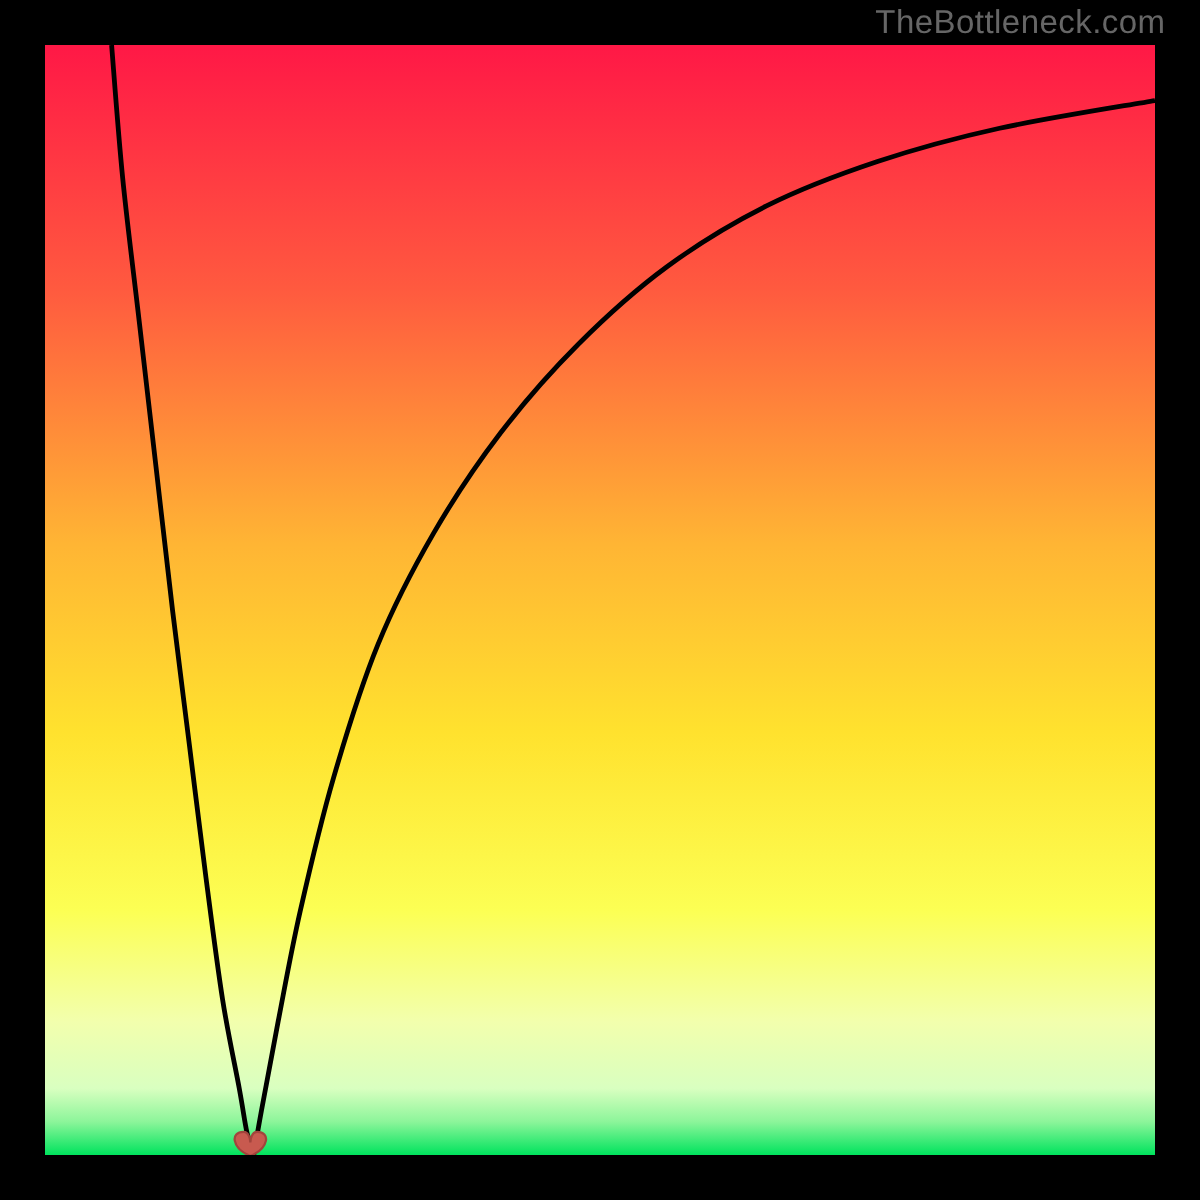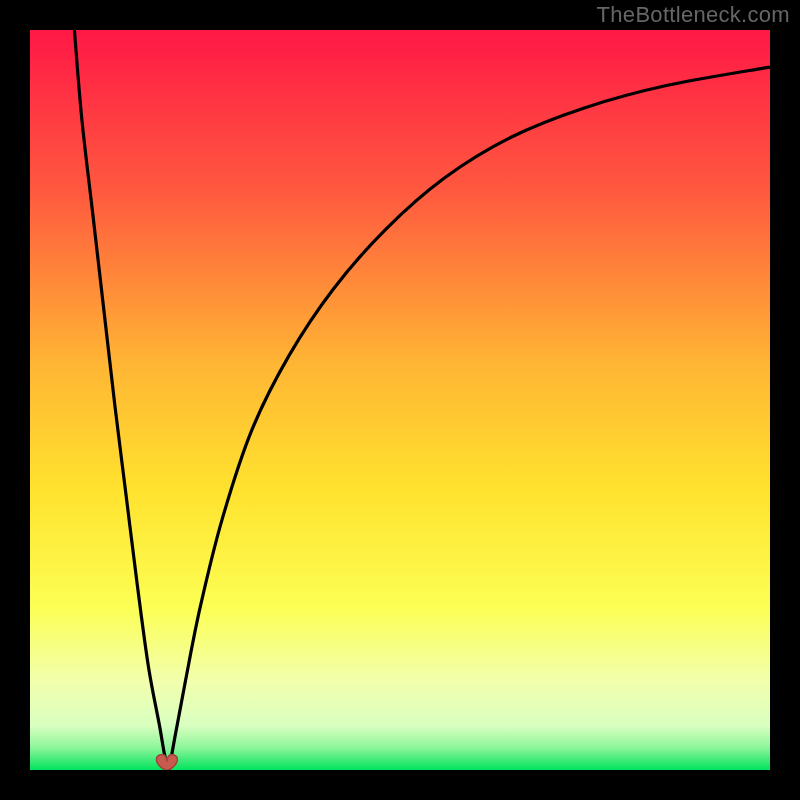--- a/index.html
+++ b/index.html
@@ -13,21 +13,21 @@
   }
   .frame {
     position: relative;
     width: 800px;
     height: 800px;
     background: #000;
   }
   .watermark {
     position: absolute;
     top: 2px;
-    right: 10px;
+    right: 23px;
     color: #666;
     font-size: 22px;
     font-weight: 500;
     letter-spacing: 0.3px;
     z-index: 10;
   }
   .plot-wrap {
     position: absolute;
     left: 30px;
     top: 30px;

